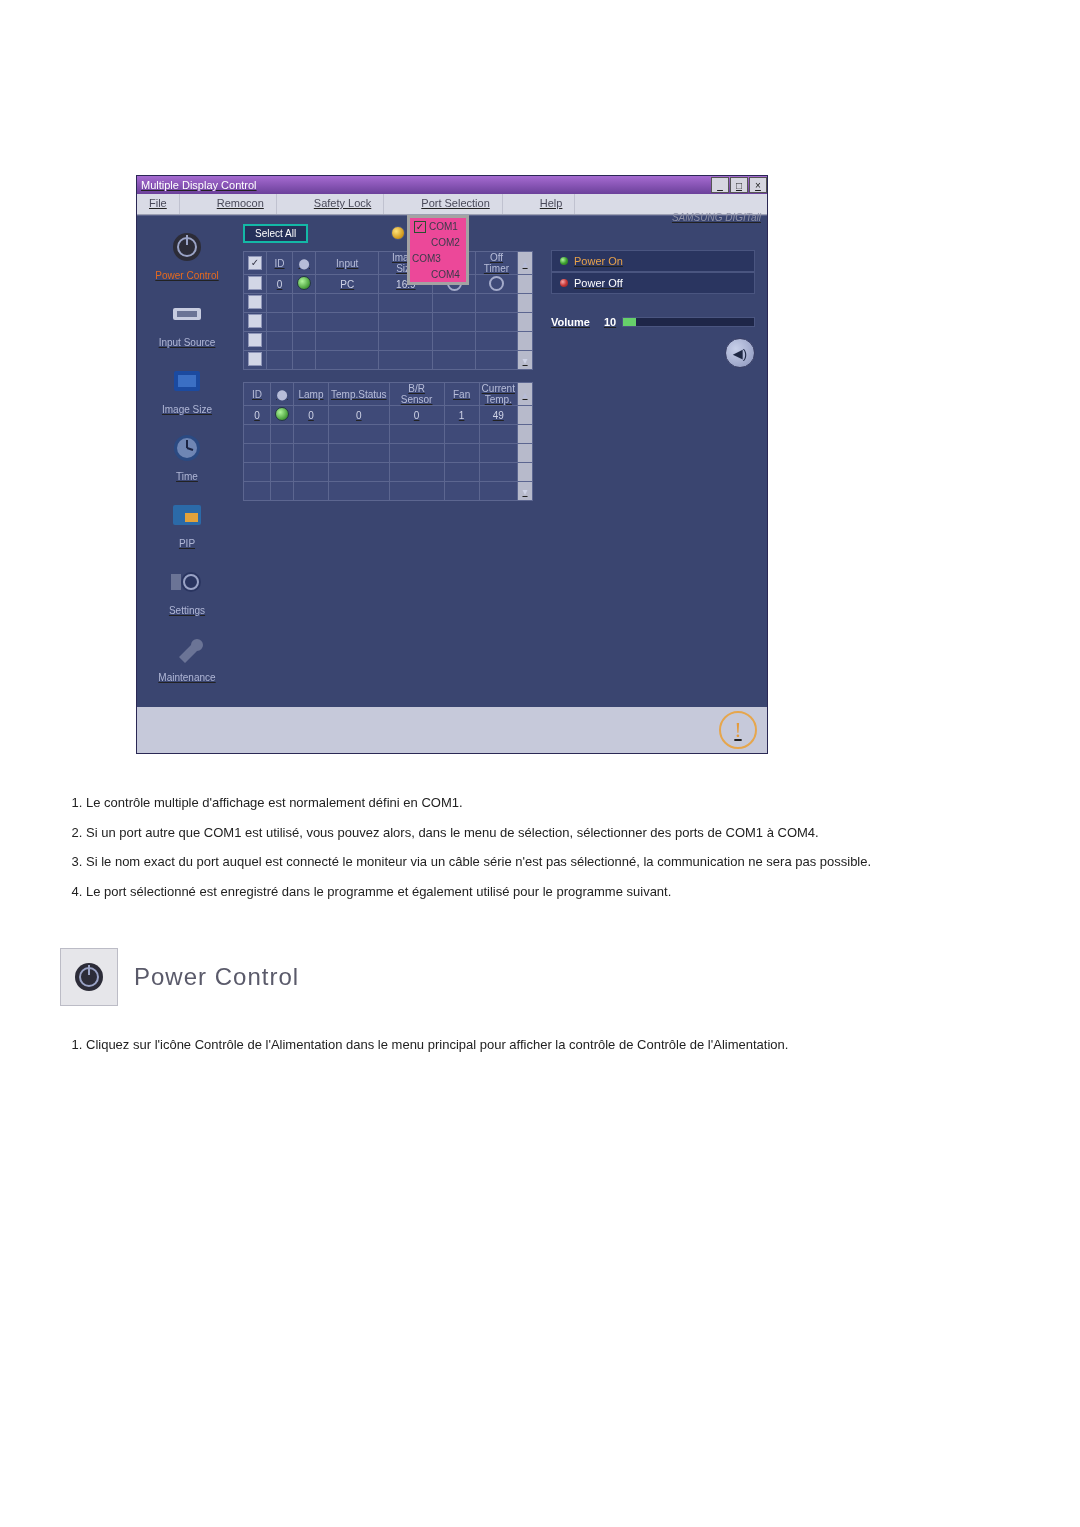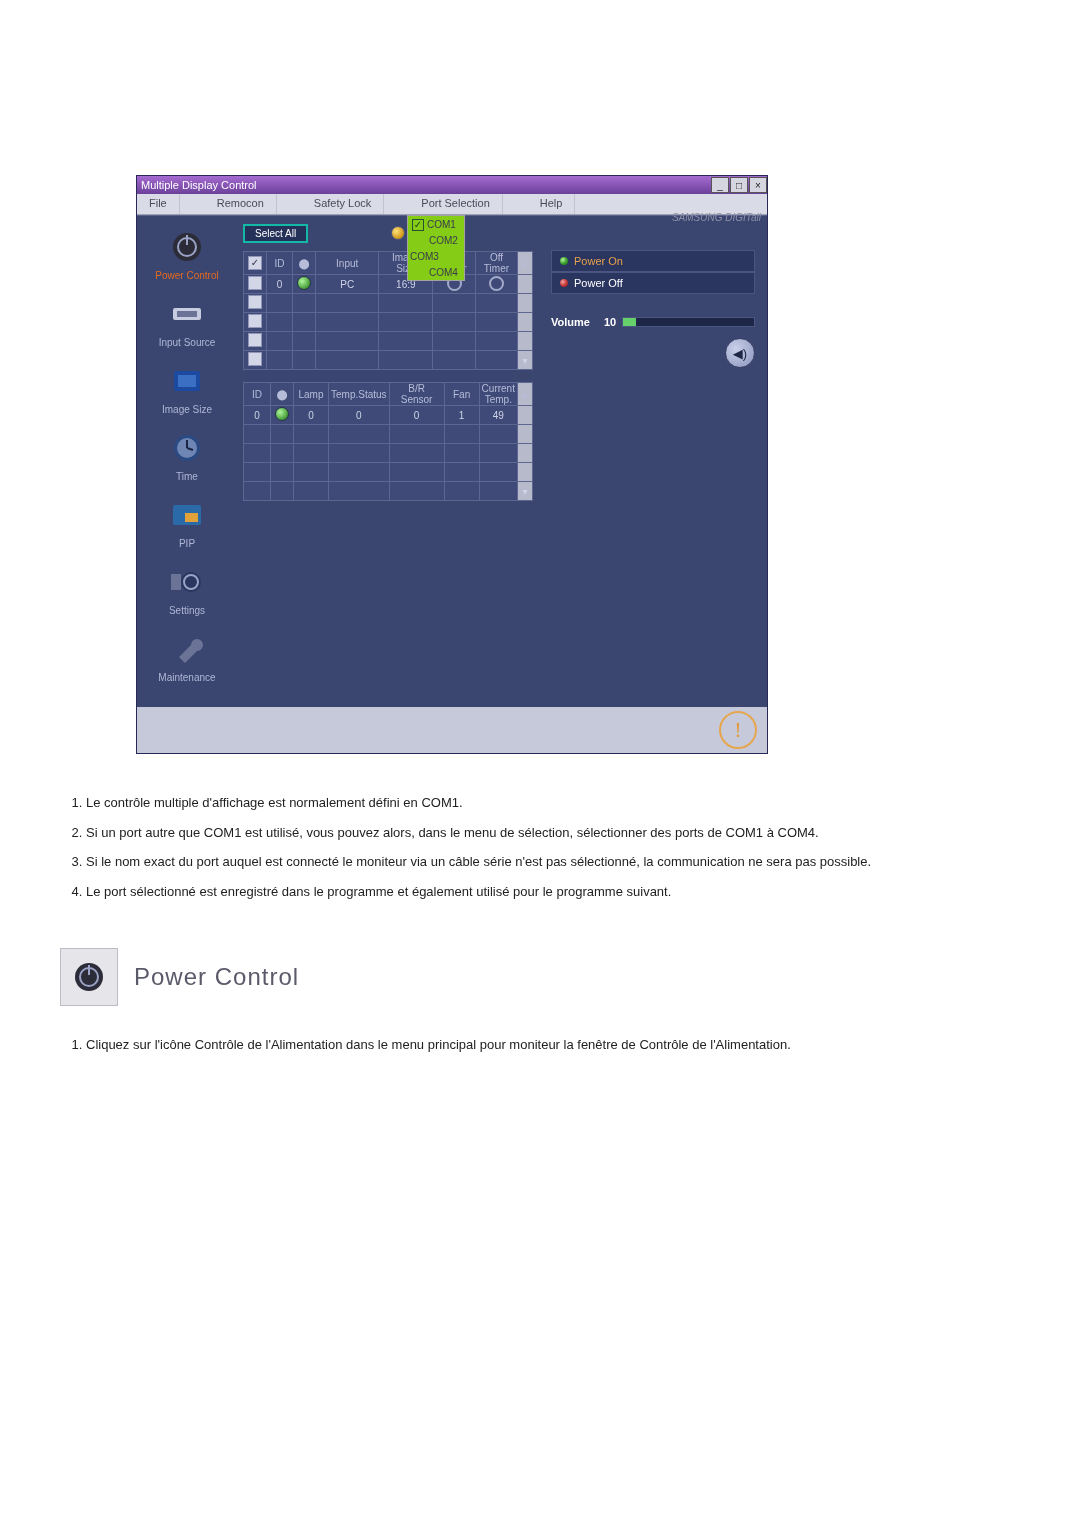--- a/index.html
+++ b/index.html
@@ -11,20 +11,21 @@
     width: 1080px;
   }
 
   
   .app-window {
     position: relative;
     width: 630px;
     margin: 175px 0 0 136px;
     border: 1px solid #2a2854;
     background: #2b3564;
+    text-decoration: underline;
   }
   .titlebar {
     height: 18px;
     background: linear-gradient(#a66bd1, #6b409a);
     display: flex;
     align-items: center;
     color: #fff;
     font-size: 11px;
     padding-left: 4px;
   }
@@ -58,22 +59,22 @@
     font-style: italic;
     color: #8d90a6;
     font-size: 10px;
   }
 
   .port-dropdown {
     position: absolute;
     left: 270px;
     top: 39px;
     width: 56px;
-    background: #84cc16;
-    border: 1px solid #a3a3a3;
+    background: #ec4899;
+    border: 3px solid #a3a3a3;
     z-index: 4;
     font-size: 11px;
   }
   .port-dropdown .check {
     display: inline-block;
     width: 12px; height: 12px;
     border: 1px solid #2b5030;
     margin: 2px 3px 0 2px;
     vertical-align: top;
     box-sizing: border-box;
@@ -567,15 +568,15 @@
       <svg viewBox="0 0 40 40" width="40" height="40">
           <circle cx="20" cy="20" r="14" fill="#2c2c38"></circle>
           <circle cx="20" cy="20" r="9" fill="none" stroke="#9aa3c6" stroke-width="2"></circle>
           <line x1="20" y1="8" x2="20" y2="18" stroke="#9aa3c6" stroke-width="2"></line>
         </svg>
     </div>
     <h2>Power Control</h2>
   </div>
 
   <ol>
-    <li>Cliquez sur l'icône Contrôle de l'Alimentation dans le menu principal pour moniteur la fenêtre de Contrôle de l'Alimentation.</li>
+    <li>Cliquez sur l'icône Contrôle de l'Alimentation dans le menu principal pour afficher la contrôle de Contrôle de l'Alimentation.</li>
   </ol>
 </div>
 
 </body></html>

